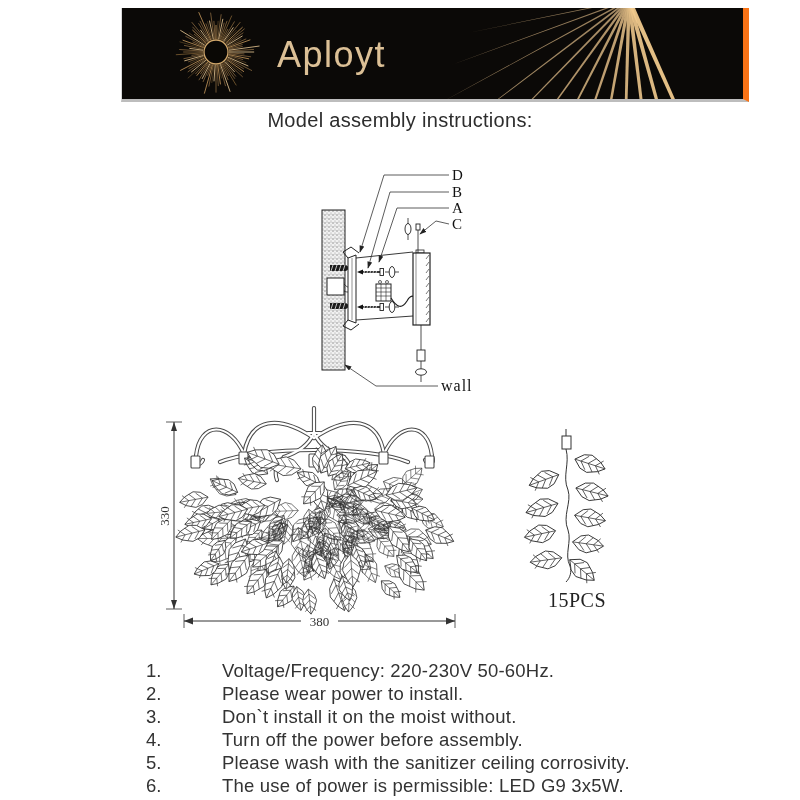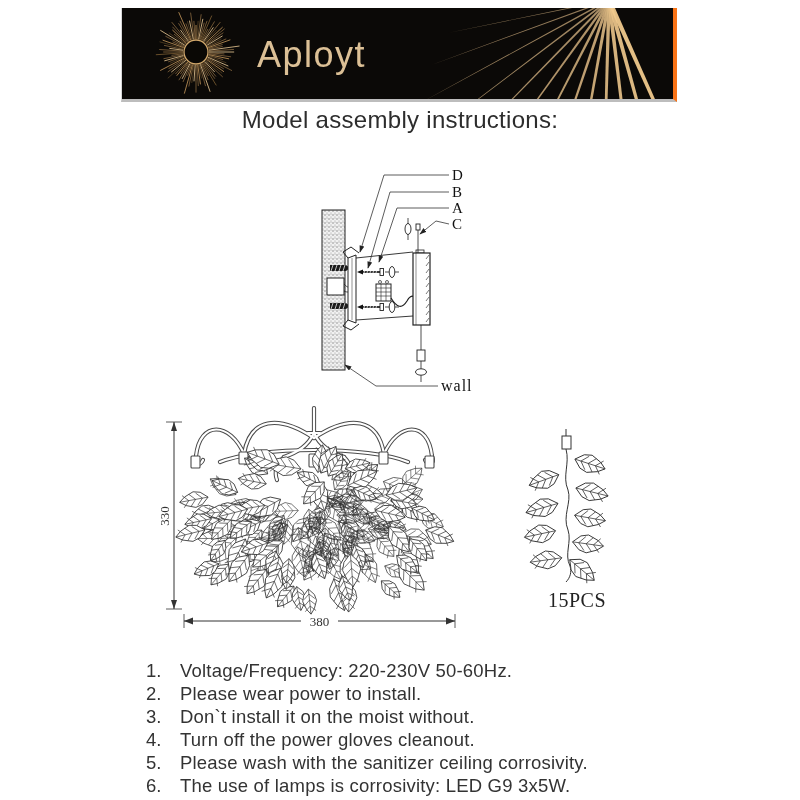--- a/index.html
+++ b/index.html
@@ -1,40 +1,40 @@
 <!DOCTYPE html>
 <html><head>
 <meta charset="utf-8">
 <style>
   * { margin:0; padding:0; box-sizing:border-box; }
   html,body { width:800px; height:800px; background:#ffffff; overflow:hidden; }
   #page { position:relative; width:800px; height:800px; background:#fff;
           font-family:"Liberation Sans", sans-serif; }
 
-  #banner { position:absolute; left:121px; top:8px; width:556px; height:94px;
+  #banner { position:absolute; left:121px; top:8px; width:628px; height:94px;
             background:#0b0907; border-bottom:3px solid #bdbdbd;
-            border-left:1px solid #d8d8d8; border-right:4px solid #f97316; }
+            border-left:1px solid #d8d8d8; border-right:6px solid #f97316;padding-left:20px; }
   #banner svg { display:block; }
 
   #title-block { position:absolute; left:0; top:109px; width:800px; text-align:center;
-                 color:#2d2d2d; font-size:24px; line-height:22.5px; letter-spacing:.3px;
+                 color:#2d2d2d; font-size:20px; line-height:22.5px; letter-spacing:.3px;
                  font-weight:500; }
 
   .diagram { position:absolute; }
   #mount-svg  { left:300px; top:158px; }
   #lamp-svg   { left:158px; top:402px; }
   #strand-svg { left:520px; top:424px; }
 
   .serif { font-family:"Liberation Serif", serif; }
 
   #instructions { position:absolute; left:146px; top:659px; width:600px;
                   color:#333; font-size:18.5px; line-height:23.1px; }
   .inst-row { display:flex; }
   .inst-num { width:34px; flex:0 0 34px; }
-  .inst-text { flex:1; letter-spacing:.2px; }
+  .inst-text { flex:1; letter-spacing:.2px;margin-left:42px; }
 
   svg text { user-select:none; }
 </style>
 </head>
 <body>
 
 <div id="page">
 
   <div id="banner">
     <svg width="556" height="91" viewBox="0 0 556 91">
@@ -1005,25 +1005,25 @@
     <div class="inst-row">
       <span class="inst-num">2.</span>
       <span class="inst-text">Please wear power to install.</span>
     </div>
     <div class="inst-row">
       <span class="inst-num">3.</span>
       <span class="inst-text">Don`t install it on the moist without.</span>
     </div>
     <div class="inst-row">
       <span class="inst-num">4.</span>
-      <span class="inst-text">Turn off the power gloves cleanout.</span>
+      <span class="inst-text">Turn off the power before assembly.</span>
     </div>
     <div class="inst-row">
       <span class="inst-num">5.</span>
       <span class="inst-text">Please wash with the sanitizer ceiling corrosivity.</span>
     </div>
     <div class="inst-row">
       <span class="inst-num">6.</span>
-      <span class="inst-text">The use of lamps is corrosivity: LED G9 3x5W.</span>
+      <span class="inst-text">The use of power is permissible: LED G9 3x5W.</span>
     </div>
   </div>
 
 </div>
 
 </body></html>

